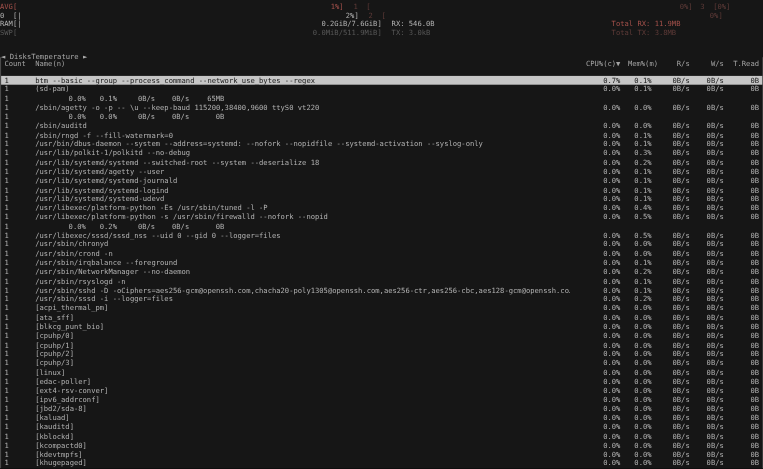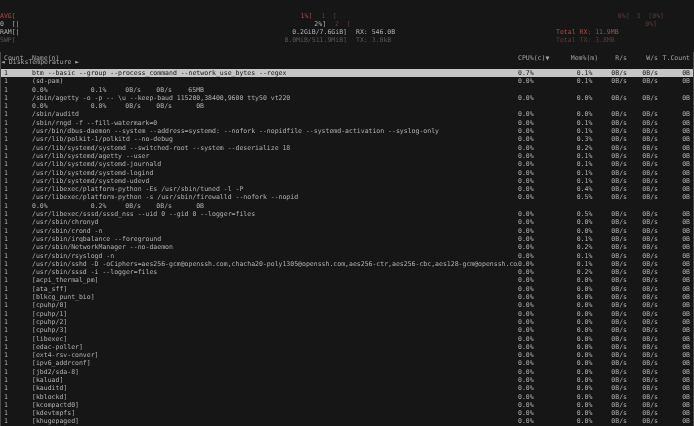--- a/index.html
+++ b/index.html
@@ -9,21 +9,21 @@
     font-family:"DejaVu Sans Mono","Liberation Mono",monospace;
     font-size:6.5px;line-height:8px;
   }
   .t-red{color:#a5514b}
   .t-dim-red{color:#5f3b38}
   .t-normal{color:#b2b2b2}
   .t-dim{color:#575757}
   .pre{white-space:pre}
 
   
-  .top{padding-top:12px}
+  .top{padding-top:2px}
   .cpu-row{display:flex;height:8px}
   .cpu-c1{width:178px}
   .cpu-c2{width:341px;padding-left:9px;box-sizing:border-box}
   .cpu-c3{flex:1;padding-left:7px;padding-right:30px;box-sizing:border-box}
   .meter{display:flex;width:100%}
   .m-gap{flex:1}
 
   .mem-row{display:flex;height:8px}
   .mem-c1{width:347px;display:flex}
   .net-c{flex:1;position:relative;padding-left:9px;box-sizing:border-box}
@@ -34,21 +34,21 @@
 
   
   .table{position:absolute;left:0;right:0;top:52px;bottom:0;
          border-left:1px solid #4a4a4a;border-right:1px solid #4a4a4a;box-sizing:border-box}
   .thead{display:flex;height:8px;margin-top:2px;color:#a4a4a4;white-space:nowrap}
   .rows{margin-top:7px}
   .p-row{display:flex;height:8.3px;line-height:8.3px;white-space:nowrap}
   .p-row.selected{background:#c6c6c6;color:#161616}
   .c-count{width:31px;padding-left:3px;flex-shrink:0;box-sizing:border-box}
   .c-name{flex:1;overflow:hidden}
-  .c-cpu{width:46px;flex-shrink:0}
+  .c-cpu{width:46px;text-align:right;flex-shrink:0}
   .c-mem{width:41px;text-align:center;flex-shrink:0}
   .c-rs{width:22px;text-align:right;flex-shrink:0}
   .c-ws{width:31px;text-align:right;flex-shrink:0}
   .c-tread{width:35px;text-align:right;padding-right:3px;flex-shrink:0;box-sizing:border-box}
 </style>
 </head>
 <body>
 
 <div class="screen">
 
@@ -121,21 +121,21 @@
   </div>
 
   <div class="table">
     <div class="thead">
       <span class="c-count">Count</span>
       <span class="c-name">Name(n)</span>
       <span class="c-cpu">CPU%(c)▼</span>
       <span class="c-mem">Mem%(m)</span>
       <span class="c-rs">R/s</span>
       <span class="c-ws">W/s</span>
-      <span class="c-tread">T.Count</span>
+      <span class="c-tread">T.Read</span>
     </div>
     <div class="rows">
   <div class="p-row selected">
     <span class="c-count">1</span>
     <span class="c-name">btm --basic --group --process_command --network_use_bytes --regex</span>
     <span class="c-cpu">0.7%</span>
     <span class="c-mem">0.1%</span>
     <span class="c-rs">0B/s</span>
     <span class="c-ws">0B/s</span>
     <span class="c-tread">0B</span>
@@ -443,21 +443,21 @@
     <span class="c-name">[cpuhp/3]</span>
     <span class="c-cpu">0.0%</span>
     <span class="c-mem">0.0%</span>
     <span class="c-rs">0B/s</span>
     <span class="c-ws">0B/s</span>
     <span class="c-tread">0B</span>
   </div>
 
   <div class="p-row">
     <span class="c-count">1</span>
-    <span class="c-name">[libexec]</span>
+    <span class="c-name">[linux]</span>
     <span class="c-cpu">0.0%</span>
     <span class="c-mem">0.0%</span>
     <span class="c-rs">0B/s</span>
     <span class="c-ws">0B/s</span>
     <span class="c-tread">0B</span>
   </div>
 
   <div class="p-row">
     <span class="c-count">1</span>
     <span class="c-name">[edac-poller]</span>

